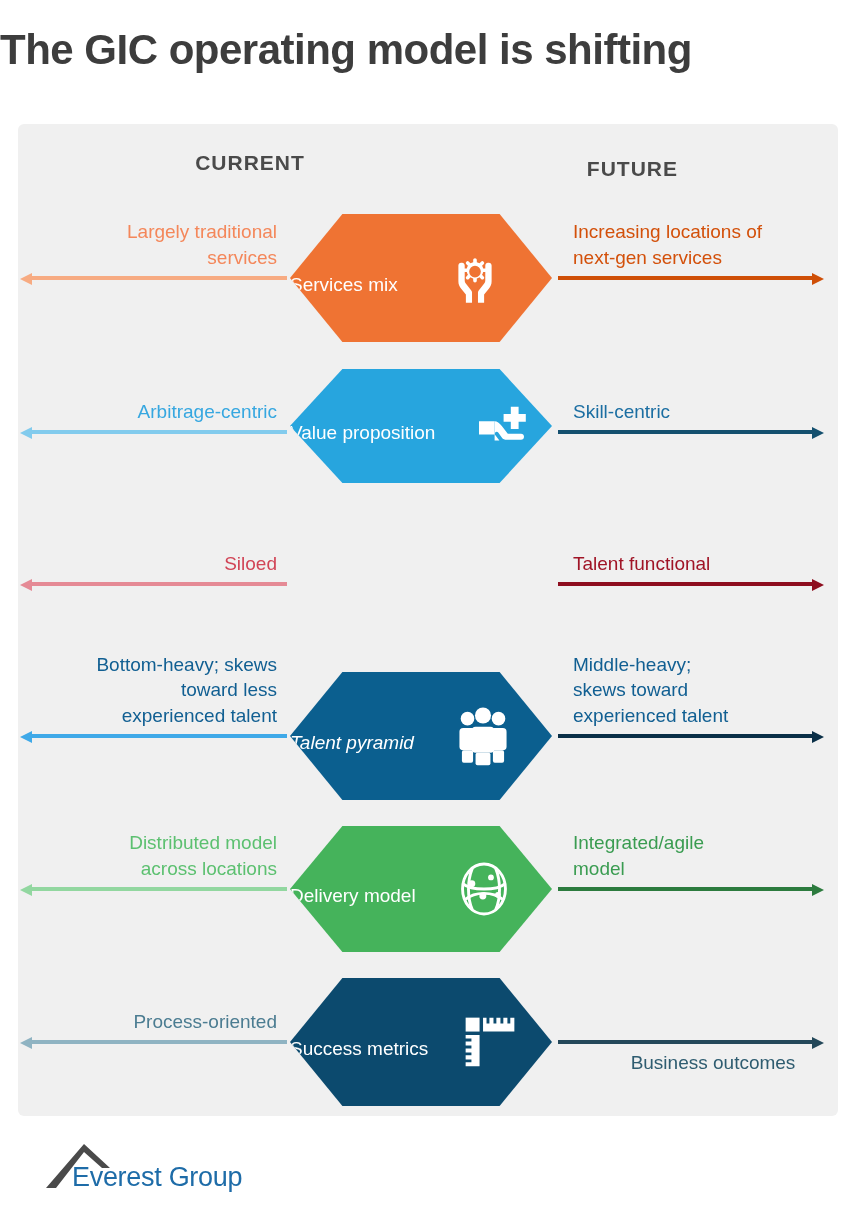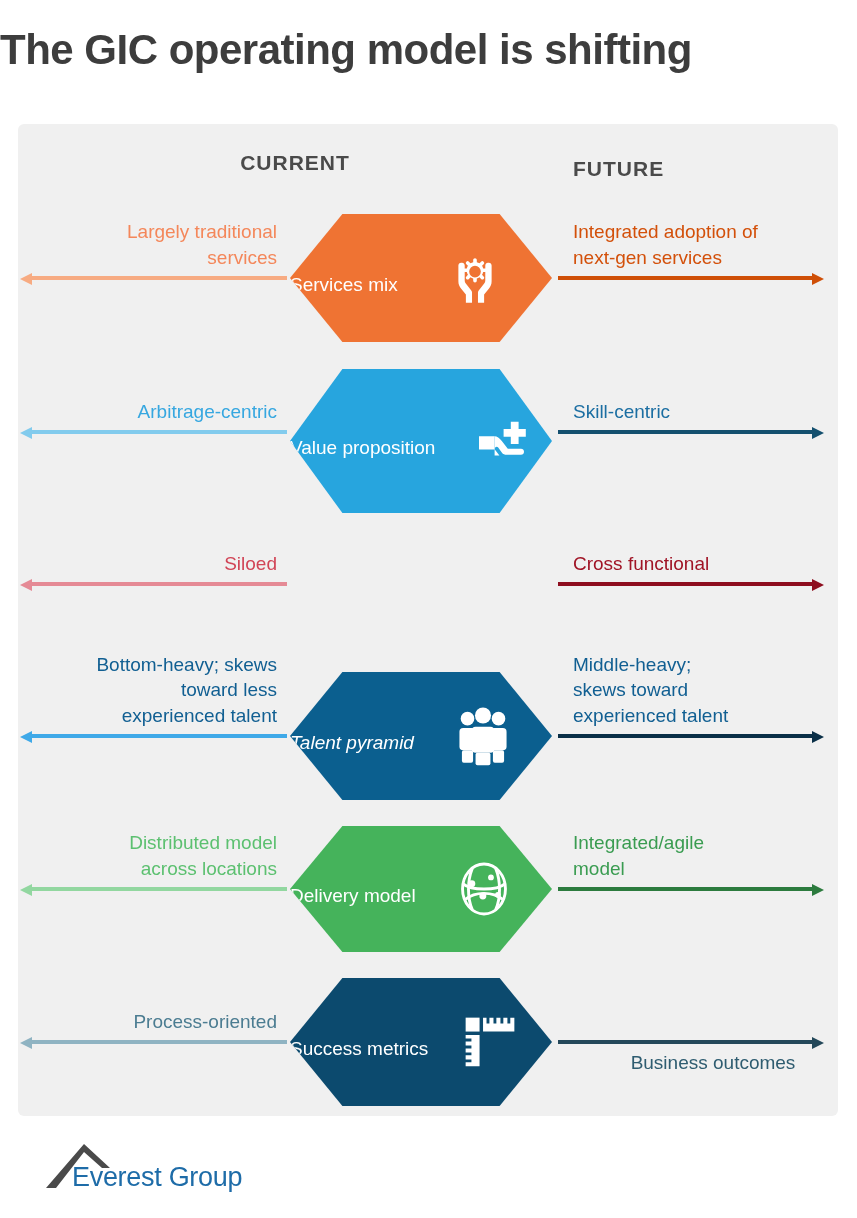--- a/index.html
+++ b/index.html
@@ -16,24 +16,24 @@
     white-space:nowrap;
   }
   
   .panel{
     position:absolute;left:18px;top:124px;width:820px;height:992px;
     background:#f0f0f0;border-radius:6px;
   }
   
   .col-head{
     position:absolute;font-size:21px;font-weight:600;color:#4a4a4a;
-    letter-spacing:1px;white-space:nowrap;margin-left:45px;
+    letter-spacing:1px;white-space:nowrap;
   }
   .col-head.current{left:195px;top:151px;width:110px;text-align:center;}
-  .col-head.future{left:528px;top:157px;width:118px;text-align:left;}
+  .col-head.future{left:560px;top:157px;width:118px;text-align:right;}
 
   
   .row{position:absolute;left:0;width:857px;height:150px;}
 
   
   .hex{
     position:absolute;left:290px;width:262px;height:126px;
     clip-path:polygon(20% 0%,80% 0%,100% 50%,80% 100%,20% 100%,0% 50%);
     -webkit-clip-path:polygon(20% 0%,80% 0%,100% 50%,80% 100%,20% 100%,0% 50%);
     display:flex;flex-direction:row;align-items:center;
@@ -96,21 +96,21 @@
       <div class="arrow left" style="left: 20px; width: 267px; top: 59px;">
         <span class="bar" style="background:#f7ab82"></span>
                   <span class="head" style="border-right-color:#f7ab82"></span>
       </div>
       <div class="arrow right" style="left: 558px; width: 266px; top: 59px;">
         <span class="bar" style="background:#cf4f07"></span>
                   <span class="head" style="border-left-color:#cf4f07"></span>
       </div>
     </div>
     <div class="row" style="top: 369px; height: 126px;">
-      <div class="hex" style="height: 144px; background: rgb(39, 165, 222); gap: 18px;">
+      <div class="hex" style="height: 114px; background: rgb(39, 165, 222); gap: 18px;">
         <div class="hex-label" style="white-space: pre-line;">Value proposition</div>
         <div class="hex-icon">
           <svg width="60" height="60" viewBox="0 0 100 100" aria-hidden="true">
         <g fill="white">
           <path d="M63 18h13v12h12v13H76v12H63V43H51V30h12z"></path>
           <path d="M10 42h26v22H10z" rx="2"></path>
           <path d="M36 42c4 0 8 3 12 8l10 13h22c3 0 5 2 5 5s-2 5-5 5H56c-3 0-6-1-8-4l-6-8c-1-2-4-2-5 0-1 1-1 3 0 4l7 9H36z"></path>
         </g>
           </svg>
         </div>
@@ -221,26 +221,26 @@
     <svg class="logo-mark" width="110" height="52" viewBox="0 0 110 52">
       <path d="M2 50 L40 6 L66 30 L58 30 L40 14 L12 50 Z" fill="#4a4a4a"></path>
     </svg>
     <div class="logo-text">Everest Group</div>
   </div>
 
 </div>
 
 <div class="cap l" style="color: rgb(244, 135, 90); top: 219px;">Largely traditional
 services</div>
-<div class="cap r" style="color: rgb(211, 80, 10); top: 219px;">Integrated adoption of
+<div class="cap r" style="color: rgb(211, 80, 10); top: 219px;">Increasing locations of
 next-gen services</div>
 <div class="cap l" style="color: rgb(54, 167, 224); top: 398.5px;">Arbitrage-centric</div>
 <div class="cap r" style="color: rgb(27, 110, 162); top: 398.5px;">Skill-centric</div>
 <div class="cap l" style="color: rgb(209, 68, 86); top: 550.5px;">Siloed</div>
-<div class="cap r" style="color: rgb(160, 20, 38); top: 550.5px;">Cross functional</div>
+<div class="cap r" style="color: rgb(160, 20, 38); top: 550.5px;">Talent functional</div>
 <div class="cap l" style="color: rgb(17, 95, 146); top: 651.5px;">Bottom-heavy; skews
 toward less
 experienced talent</div>
 <div class="cap r" style="color: rgb(17, 95, 146); top: 651.5px;">Middle-heavy;
 skews toward
 experienced talent</div>
 <div class="cap l" style="color: rgb(92, 192, 112); top: 830px;">Distributed model
 across locations</div>
 <div class="cap r" style="color: rgb(58, 156, 81); top: 830px;">Integrated/agile
 model</div>

